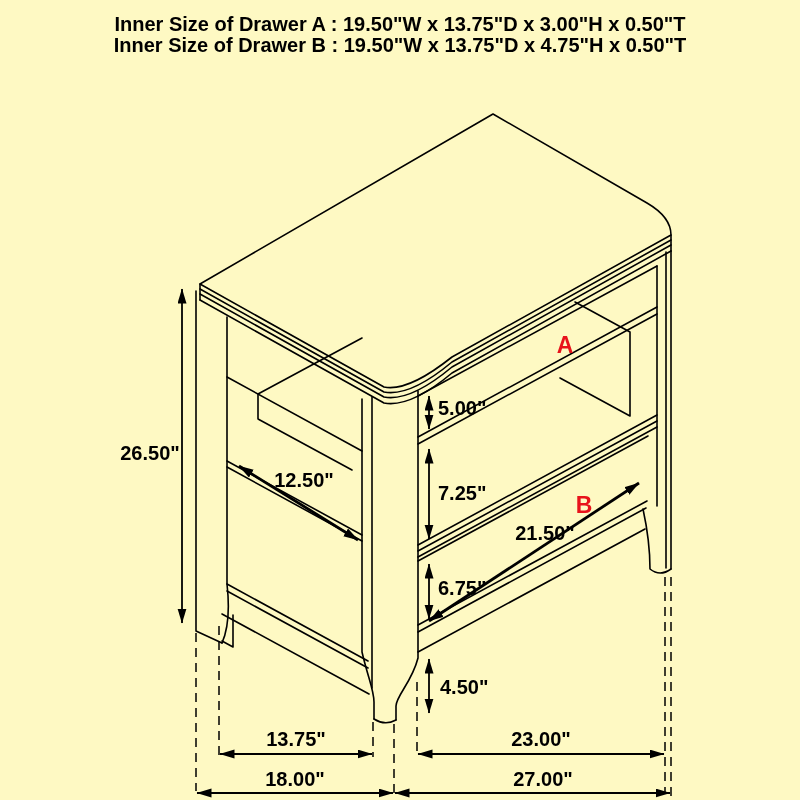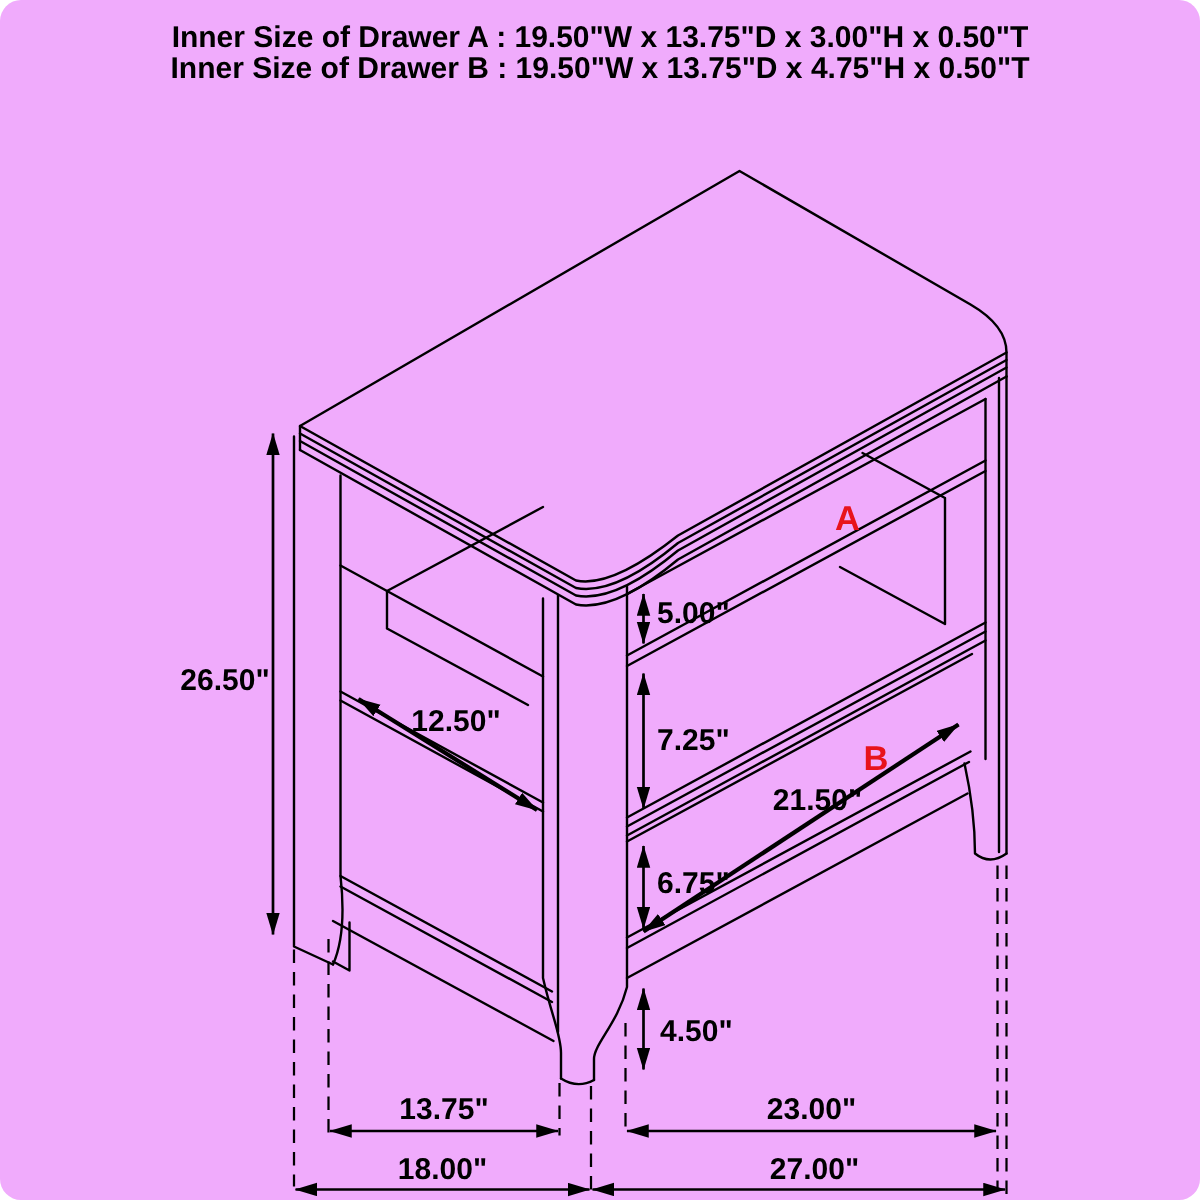--- a/index.html
+++ b/index.html
@@ -1,17 +1,17 @@
 <!DOCTYPE html>
 <html><head>
 <meta charset="utf-8">
 <style>
   html,body{margin:0;padding:0;background:#ffffff;}
-  .canvas{position:relative;width:800px;height:800px;background:#f0abfc;overflow:hidden;
-          font-family:"Liberation Sans", sans-serif;border-radius:14px;}
+  .canvas{position:relative;width:800px;height:800px;background:#fef9c3;overflow:hidden;
+          font-family:"Liberation Sans", sans-serif;}
   svg text{font-family:"Liberation Sans", sans-serif;font-weight:bold;}
   .title-text{font-size:20px;fill:#000000;}
   .dim-label{font-size:20px;fill:#000000;}
   .drawer-letter{font-size:23px;fill:#e8131b;}
   .outline{fill:none;stroke:#000000;stroke-width:1.6;stroke-linecap:round;stroke-linejoin:round;}
   .dashed{fill:none;stroke:#000000;stroke-width:1.5;stroke-dasharray:9 6;}
   .dim{fill:none;stroke:#000000;stroke-width:1.8;}
   .dim-bold{fill:none;stroke:#000000;stroke-width:2.8;}
 </style>
 </head>

